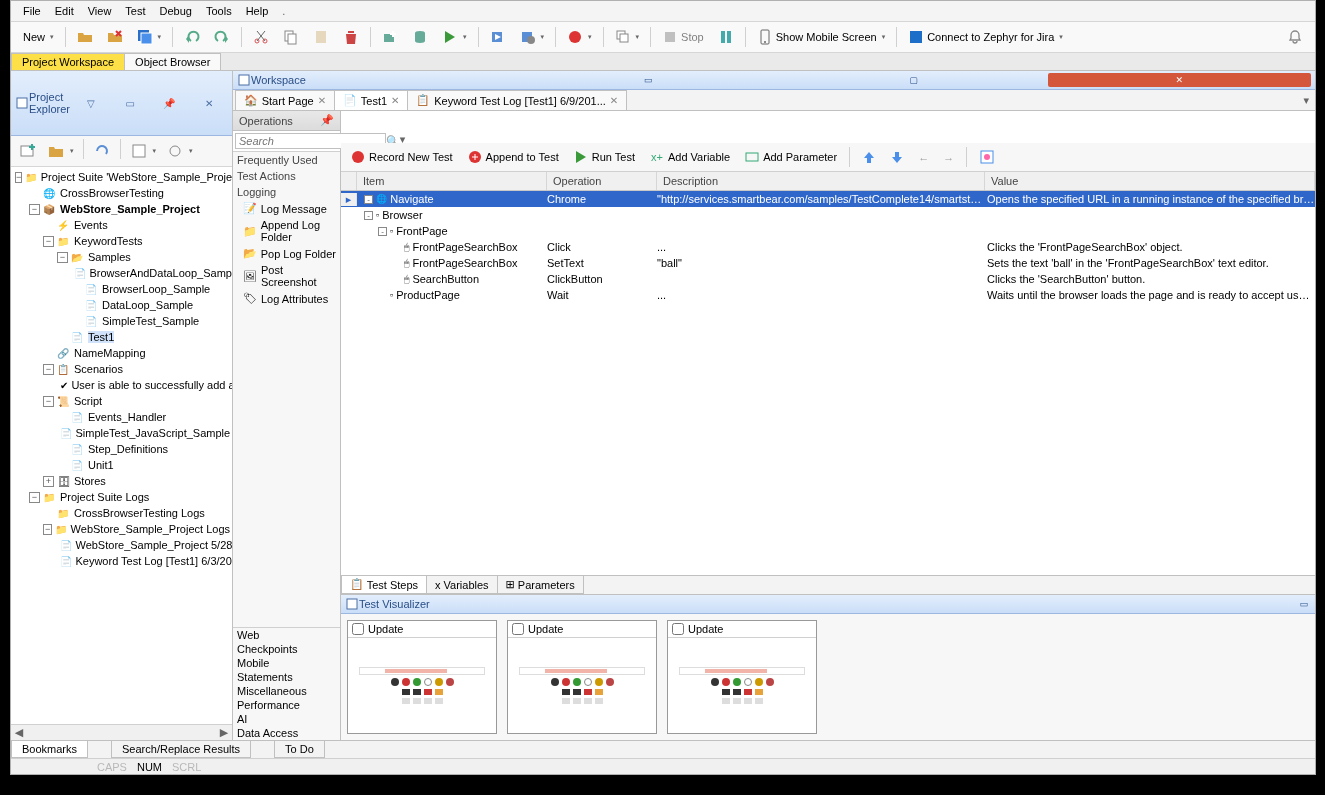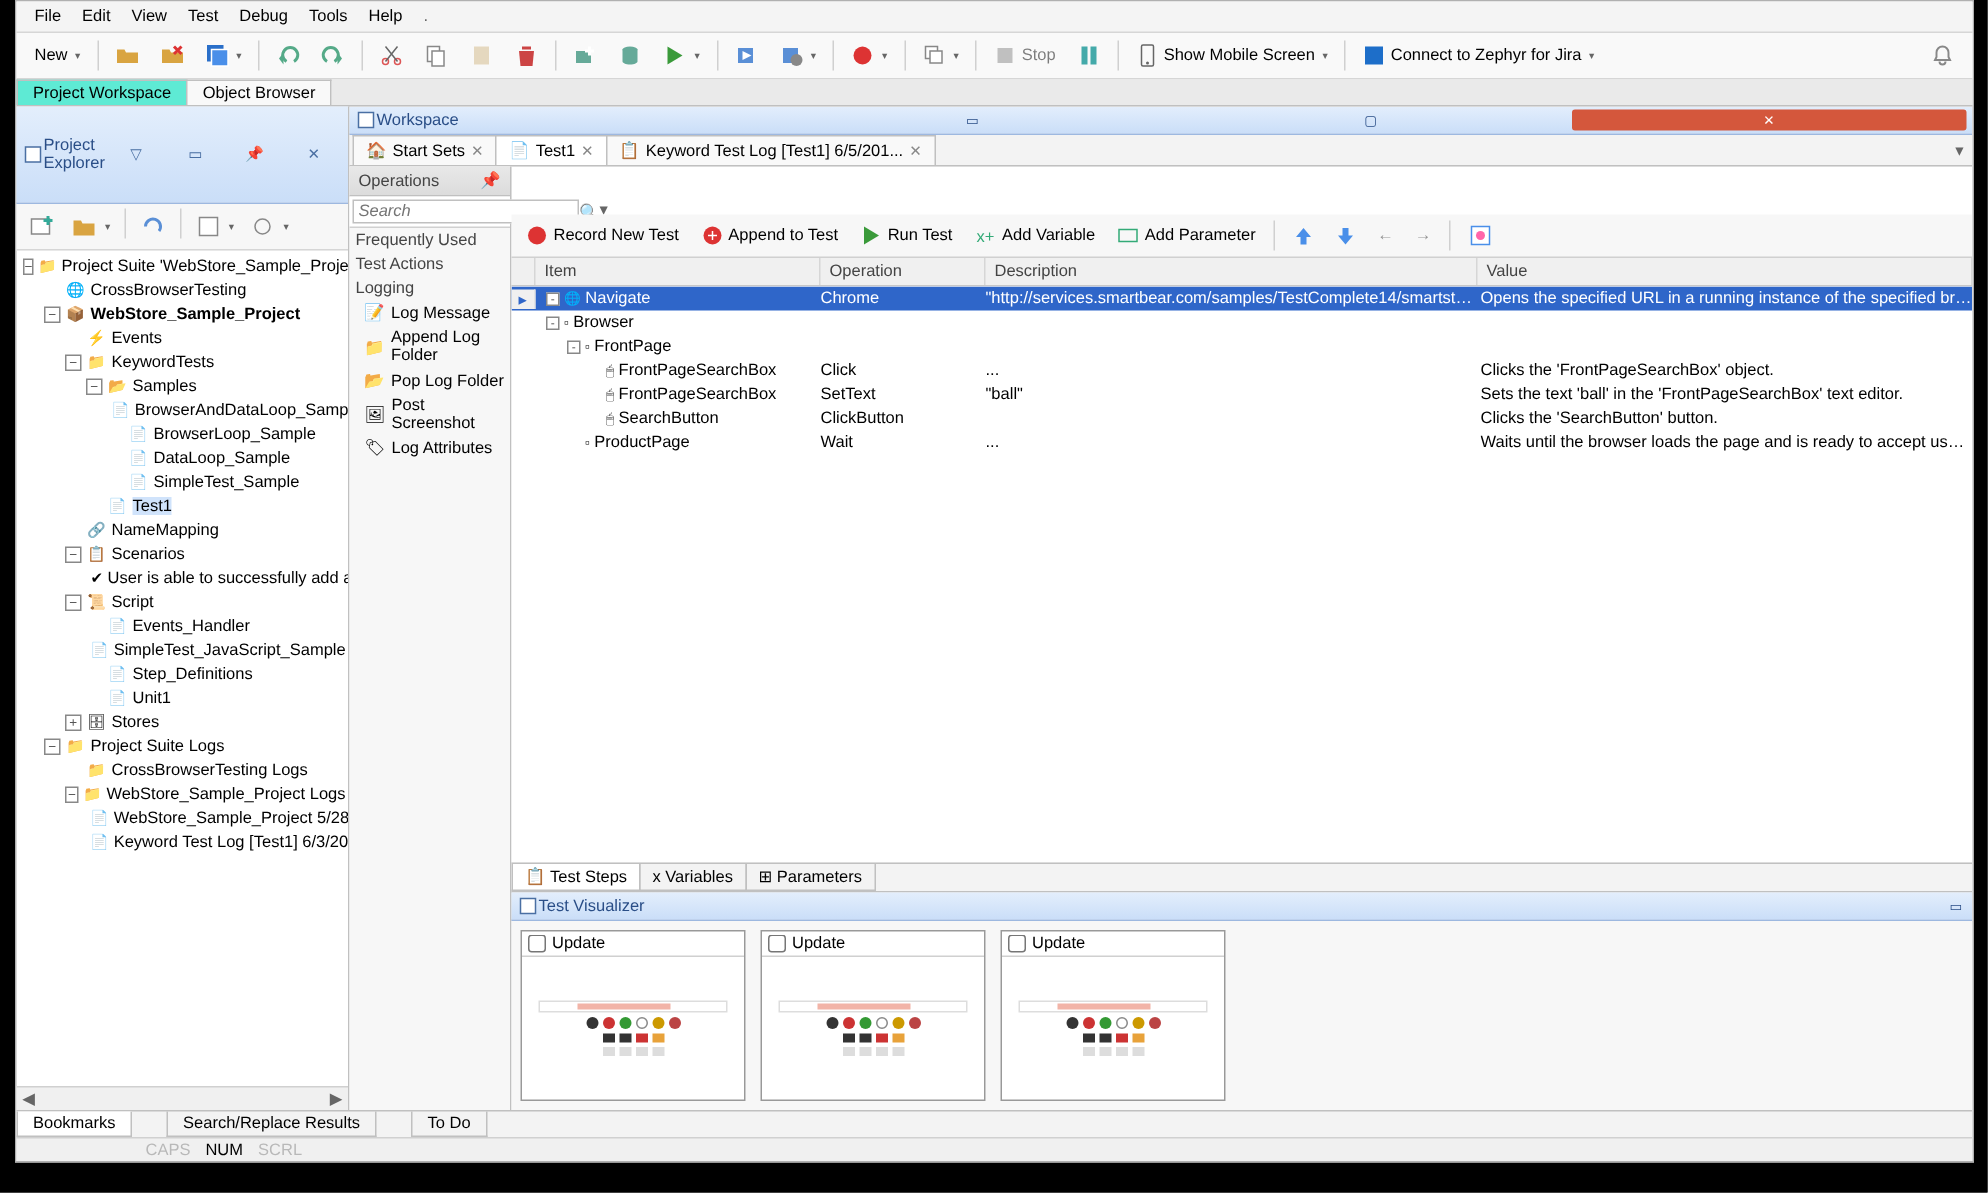--- a/index.html
+++ b/index.html
@@ -13,21 +13,21 @@
 
 .toolbar { display: flex; align-items: center; gap: 2px; padding: 3px 6px; border-bottom: 1px solid #d6d6d6; background: #f9f9f9; }
 .tb-btn { display: inline-flex; align-items: center; gap: 3px; padding: 3px 5px; border: 1px solid transparent; border-radius: 2px; cursor: pointer; }
 .tb-sep { width: 1px; height: 20px; background: #d0d0d0; margin: 0 3px; }
 .tb-icon { width: 16px; height: 16px; display: inline-flex; align-items: center; justify-content: center; }
 .dd { font-size: 7px; margin-left: 2px; color: #666; }
 
 
 .tabrow1 { display: flex; background: #eaeaea; border-bottom: 1px solid #c0c0c0; }
 .tabrow1 .tab { padding: 2px 10px; border: 1px solid #c0c0c0; border-bottom: none; background: #f9f9f9; margin-right: -1px; cursor: pointer; }
-.tabrow1 .tab.active { background: #5eead4; font-weight: normal; }
+.tabrow1 .tab.active { background: #fde047; font-weight: normal; }
 
 
 .main { flex: 1; display: flex; min-height: 0; }
 
 
 .left { width: 222px; display: flex; flex-direction: column; border-right: 1px solid #c0c0c0; }
 .panel-title { display: flex; align-items: center; padding: 20px 4px; background: linear-gradient(#e3eefc,#cadef8); border-bottom: 1px solid #9db8e0; }
 .panel-title span { flex: 1; color: #2a4e87; }
 .panel-title .pt-ico { width:14px; height:14px; margin-left:2px; display:inline-flex; align-items:center; justify-content:center; color:#4a6fa3; font-size:10px; cursor:pointer; }
 .left-tb { display:flex; gap:2px; padding:3px 4px; border-bottom:1px solid #d6d6d6; background:#f7f7f7; }
@@ -491,31 +491,31 @@
             <rect x="2" y="2" width="10" height="10" fill="#fff" stroke="#4a6fa3"></rect>
           </svg>
         <span>Workspace</span>
         <span class="ws-ctrl">▭</span>
         <span class="ws-ctrl">▢</span>
         <span class="ws-ctrl close">✕</span>
       </div>
       <div class="doc-tabs">
         <div class="doc-tab">
             <span>🏠</span>
-            <span>Start Sets</span>
+            <span>Start Page</span>
             <span class="x">✕</span>
           </div>
         <div class="doc-tab active">
             <span>📄</span>
             <span>Test1</span>
             <span class="x">✕</span>
           </div>
         <div class="doc-tab">
             <span>📋</span>
-            <span>Keyword Test Log [Test1] 6/5/201...</span>
+            <span>Keyword Test Log [Test1] 6/9/201...</span>
             <span class="x">✕</span>
           </div>
         <div class="expander">▾</div>
       </div>
 
       <div class="editor">
 
         <div class="ops">
           <div class="ops-title">
               <span>Operations</span>
@@ -543,20 +543,30 @@
                 <span>Pop Log Folder</span>
               </div>
             <div class="item">
                 <span>🖼</span>
                 <span>Post Screenshot</span>
               </div>
             <div class="item">
                 <span>🏷</span>
                 <span>Log Attributes</span>
               </div>
+          </div>
+          <div class="ops-bottom">
+            <div class="cat">Web</div>
+            <div class="cat">Checkpoints</div>
+            <div class="cat">Mobile</div>
+            <div class="cat">Statements</div>
+            <div class="cat">Miscellaneous</div>
+            <div class="cat">Performance</div>
+            <div class="cat">AI</div>
+            <div class="cat">Data Access</div>
           </div>
         </div>
 
         <div class="kw">
           <div class="kw-tb">
             <div class="btn">
                 <svg width="16" height="16">
                   <circle cx="8" cy="8" r="6" fill="#d33"></circle>
                 </svg>
                 <span>Record New Test</span>

